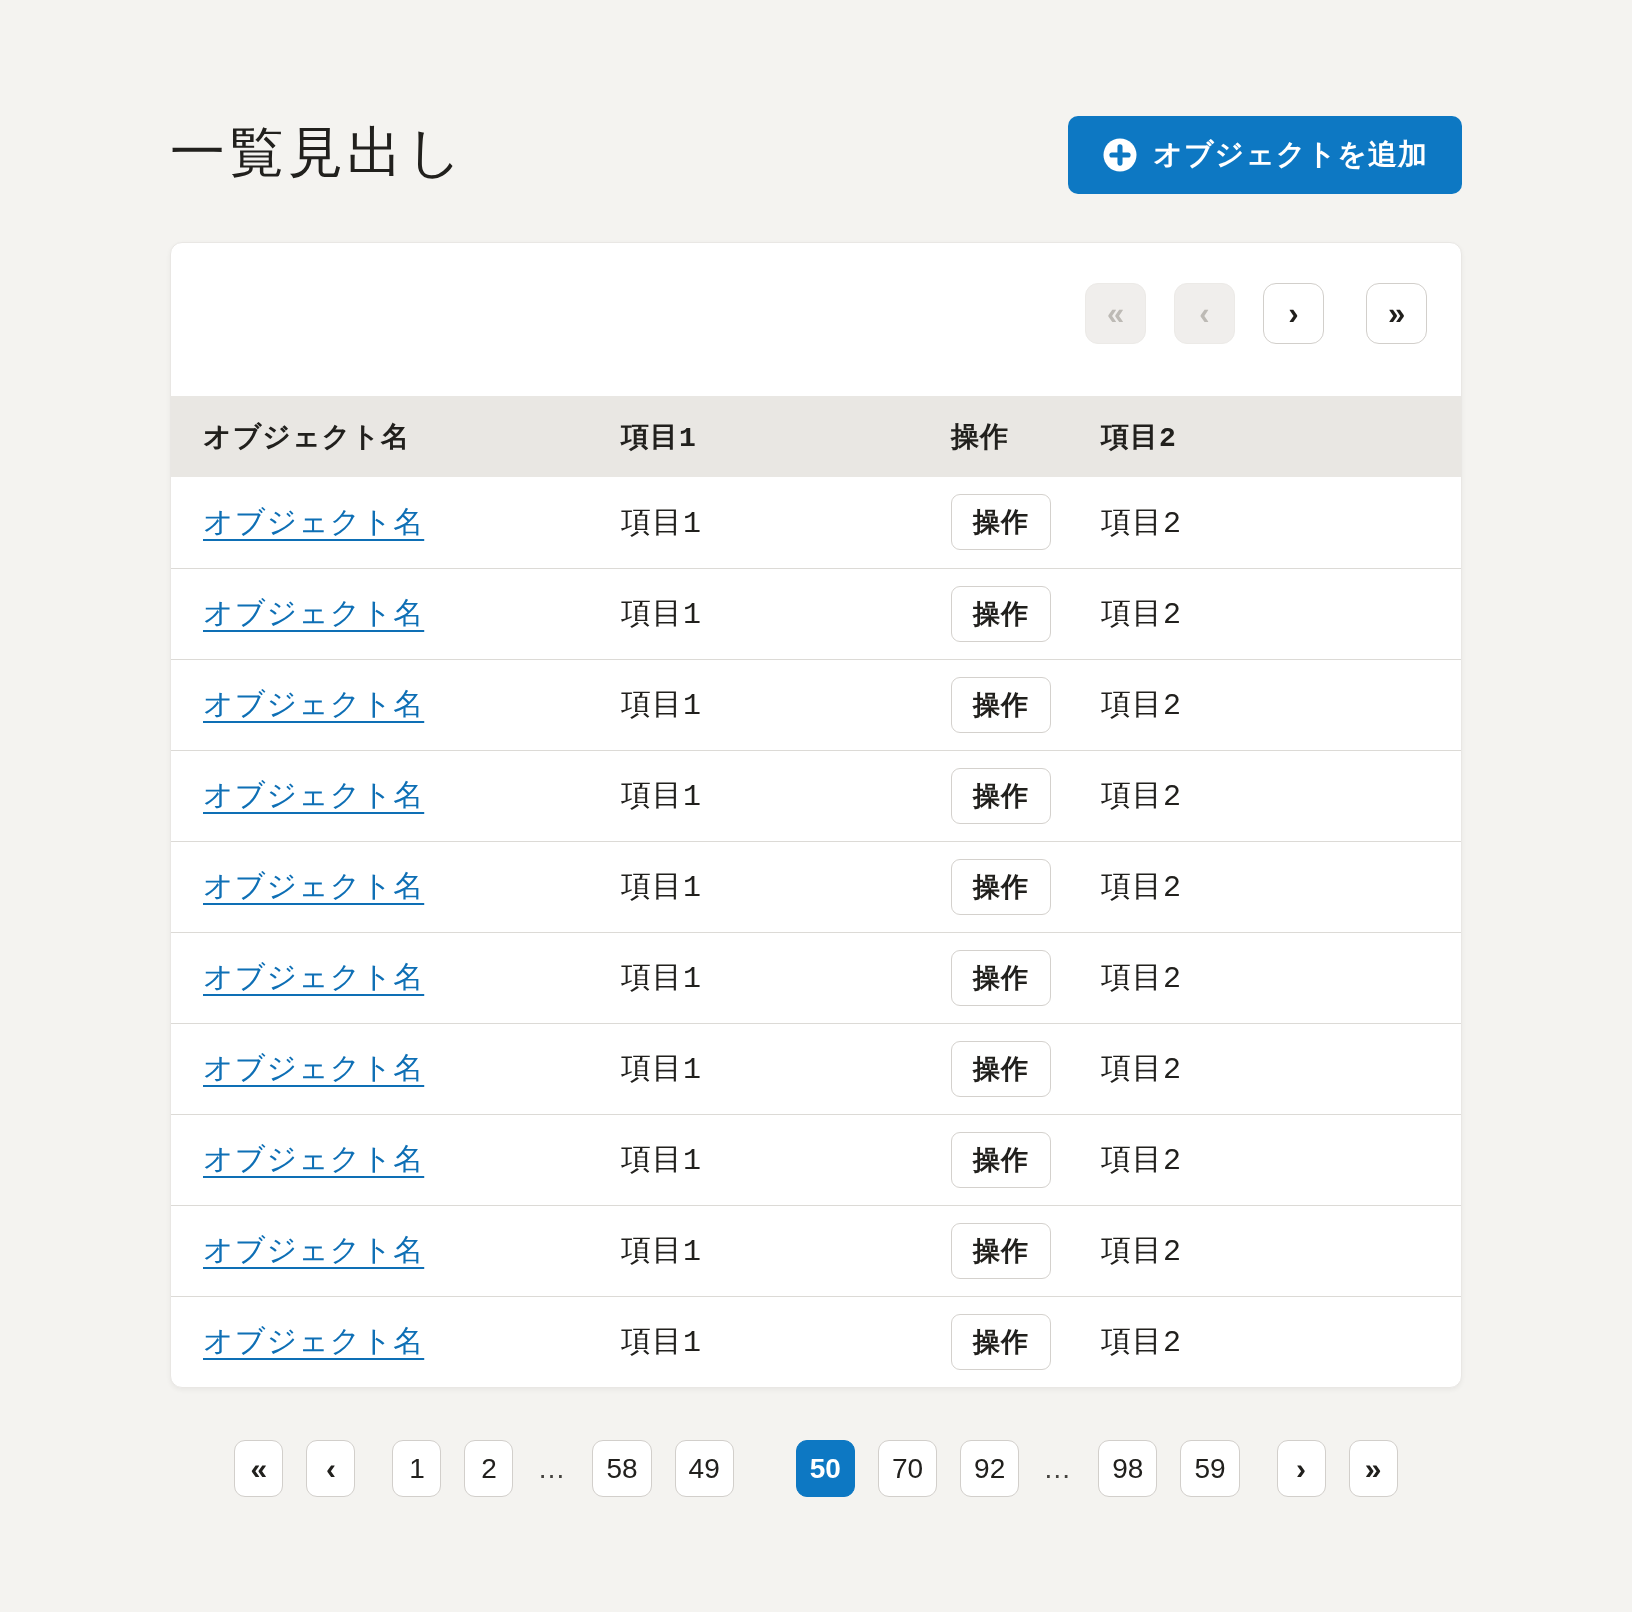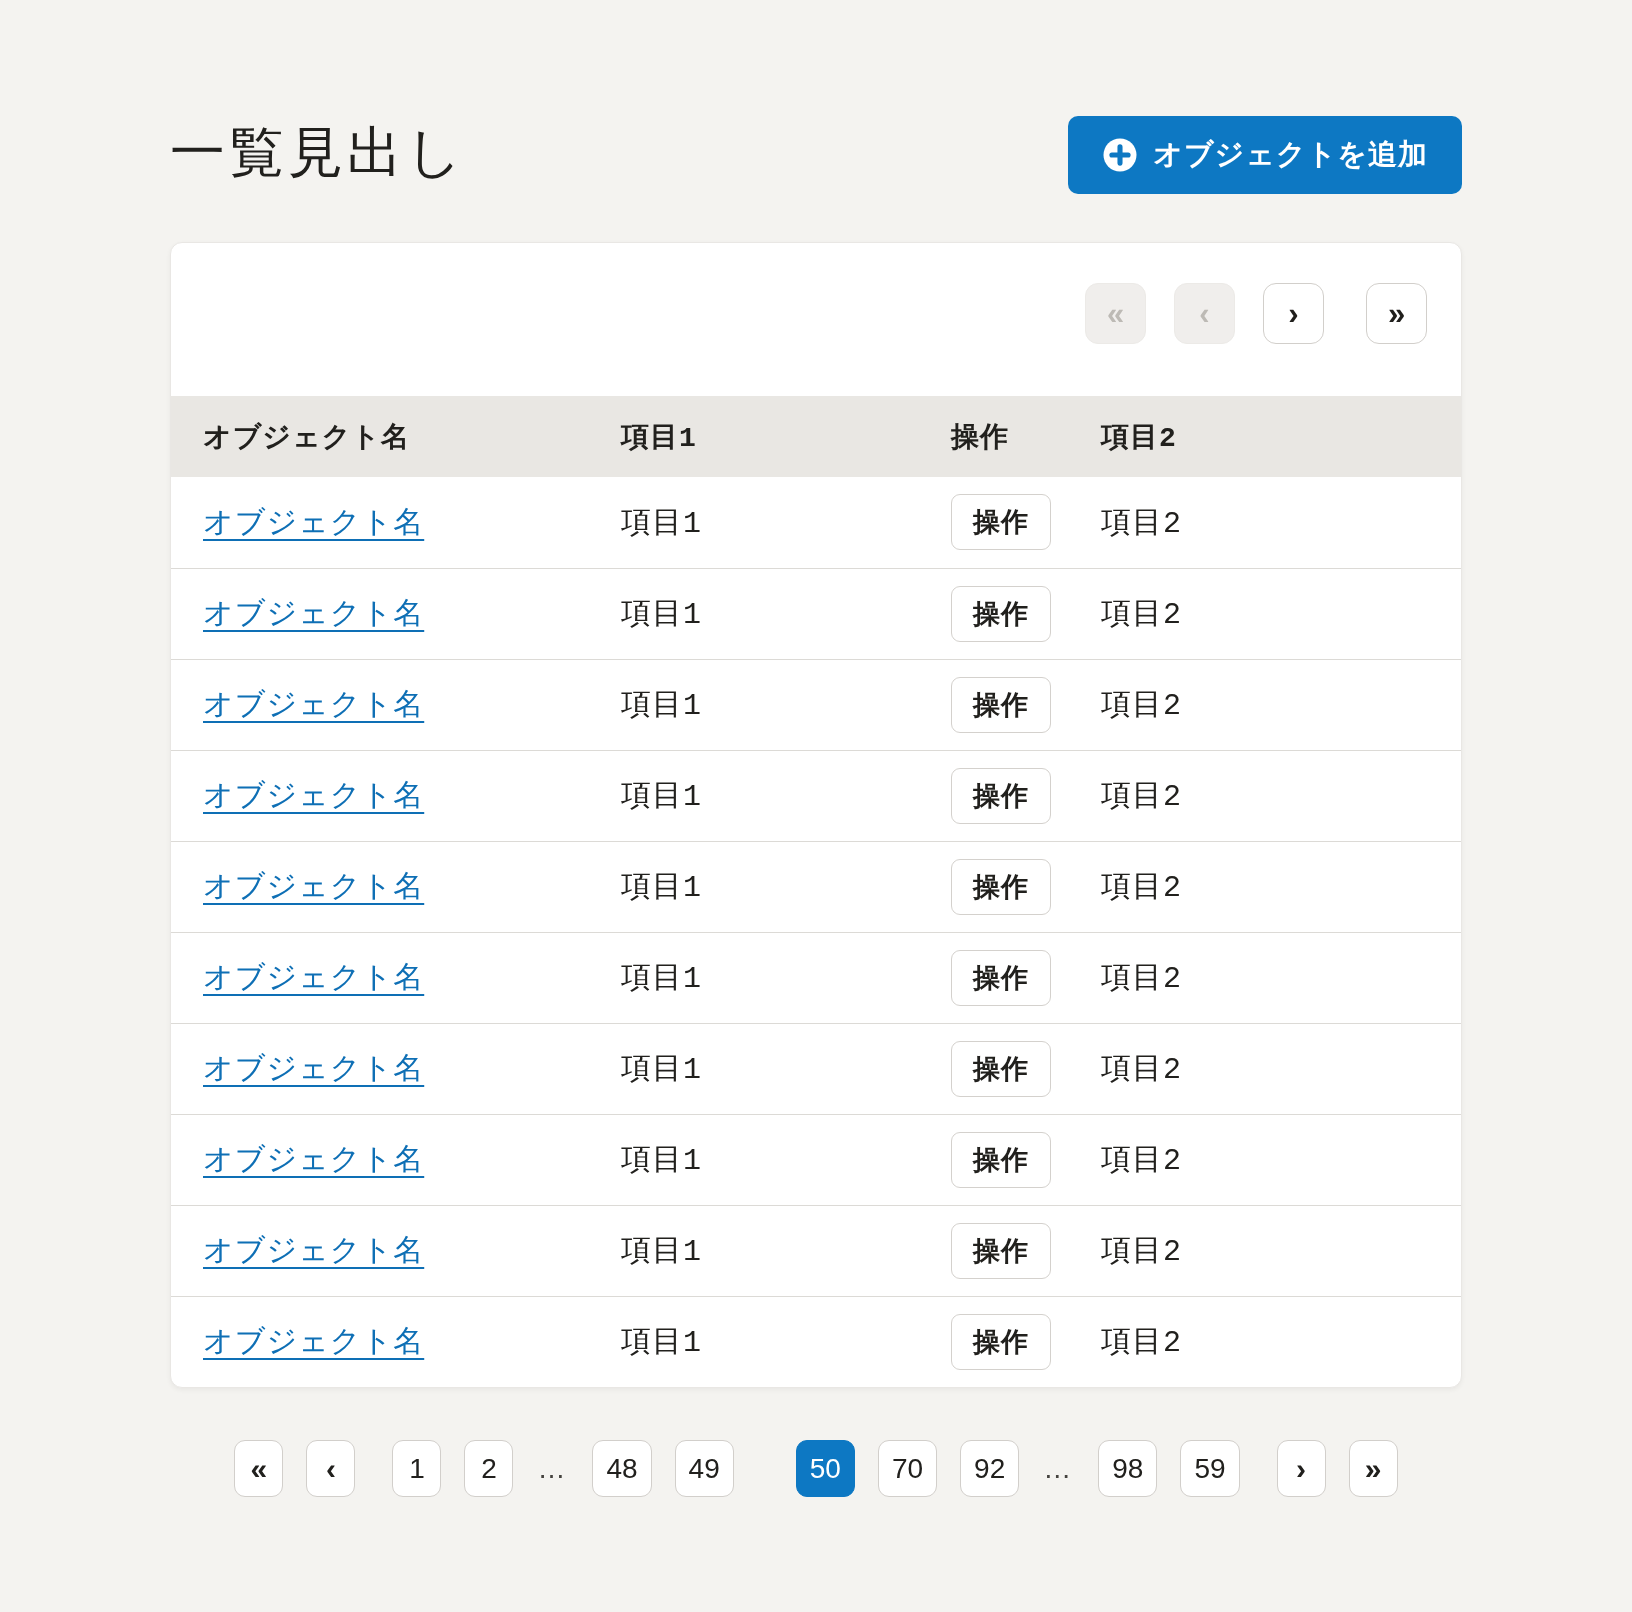--- a/index.html
+++ b/index.html
@@ -76,21 +76,21 @@
     margin-top: 52px;
     display: flex; justify-content: center; align-items: center; gap: 23px;
   }
   .pg-btn {
     min-width: 49px; height: 57px; padding: 0 13px; border-radius: 11px;
     background: #ffffff; border: 1px solid #d2cfcb;
     display: inline-flex; align-items: center; justify-content: center;
     font-size: 28px; color: #21201d; font-family: inherit; cursor: pointer;
   }
   .pg-btn.nav { font-size: 30px; font-weight: bold; }
-  .pg-btn.active { background: #0d78c3; border-color: #0d78c3; color: #ffffff; font-weight: normal; margin-left: 39px; }
+  .pg-btn.active { background: #0d78c3; border-color: #0d78c3; color: #ffffff; font-weight: bold; margin-left: 39px; }
   .pg-ellipsis { font-size: 28px; color: #44423e; letter-spacing: 3px; padding: 0 1px; }
   .gap-l { margin-left: 14px; }
 </style>
 </head>
 <body>
 
 <div class="container">
 
   <div class="page-header">
     <h1 class="page-title">一覧見出し</h1>
@@ -187,21 +187,21 @@
       </tbody>
     </table>
   </div>
 
   <div class="bottom-pagination">
     <button class="pg-btn nav">«</button>
     <button class="pg-btn nav">‹</button>
     <button class="pg-btn gap-l">1</button>
     <button class="pg-btn">2</button>
     <span class="pg-ellipsis">…</span>
-    <button class="pg-btn">48</button>
+    <button class="pg-btn">58</button>
     <button class="pg-btn">49</button>
     <button class="pg-btn active">50</button>
     <button class="pg-btn">70</button>
     <button class="pg-btn">92</button>
     <span class="pg-ellipsis">…</span>
     <button class="pg-btn">98</button>
     <button class="pg-btn">59</button>
     <button class="pg-btn nav gap-l">›</button>
     <button class="pg-btn nav">»</button>
   </div>

